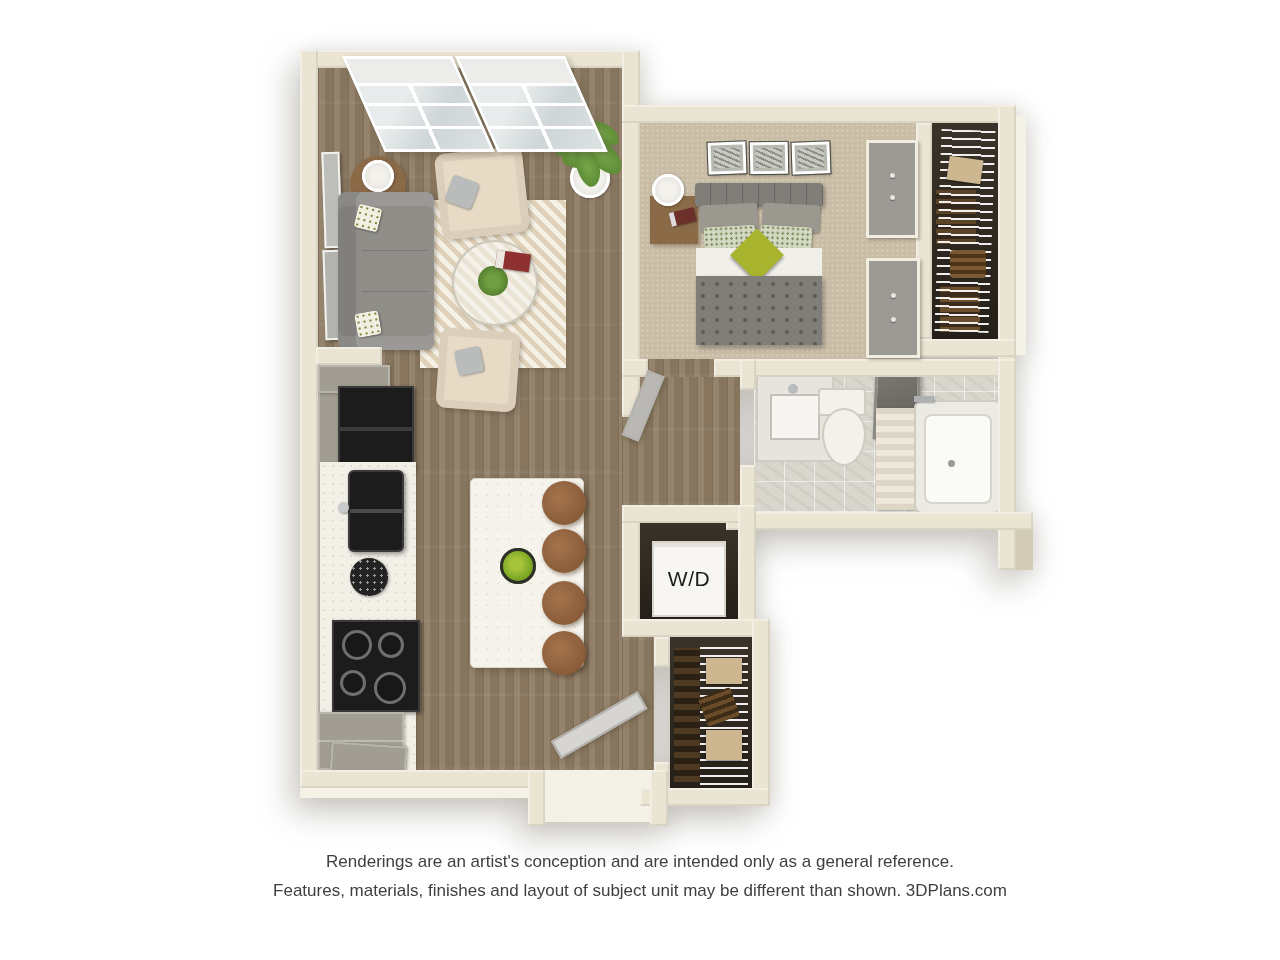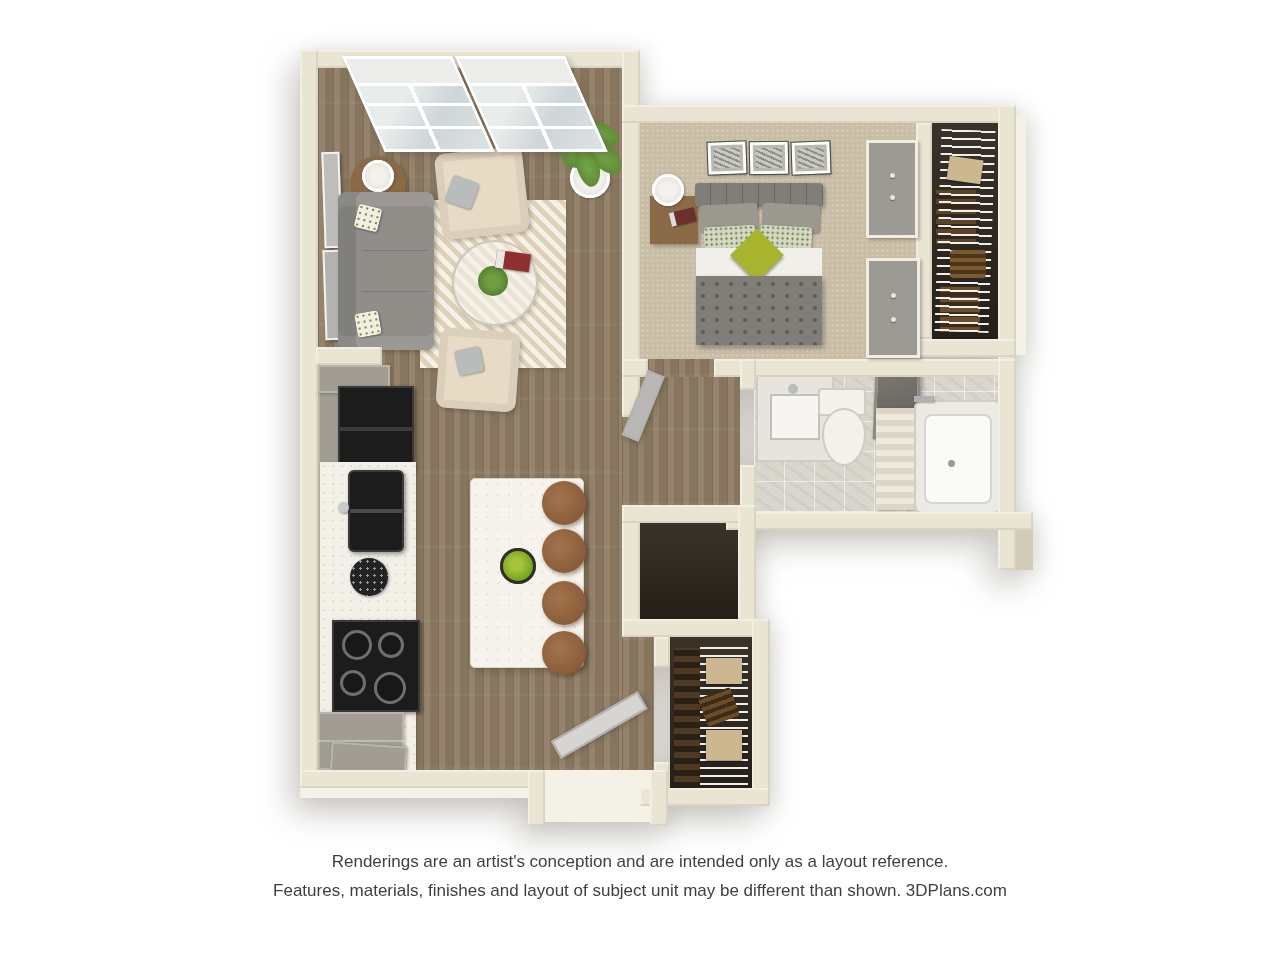--- a/index.html
+++ b/index.html
@@ -208,20 +208,23 @@
   <div class="fur fixture" style="left:568px;top:348px;width:44px;height:24px;border-radius:4px;"></div>
   <div class="fur fixture round" style="left:572px;top:368px;width:40px;height:54px;border-radius:50% 50% 50% 50%/44% 44% 56% 56%;"></div>
   <div class="fur" style="left:624px;top:322px;width:40px;height:72px;background:linear-gradient(160deg,#7d7b74,#5f5d57);border:3px solid #8d8b84;transform:rotate(2deg);box-shadow:2px 2px 4px rgba(0,0,0,.3);"></div>
   <div class="fur" style="left:626px;top:368px;width:40px;height:102px;background:repeating-linear-gradient(180deg,#ddd6c6 0 6px,#efe9dc 6px 12px);box-shadow:1px 1px 3px rgba(0,0,0,.25);"></div>
   <div class="fur fixture" style="left:664px;top:360px;width:84px;height:110px;border-radius:8px;background:#eceae4;">
     <span style="position:absolute;left:8px;top:12px;width:64px;height:86px;background:#fafaf7;border:2px solid #d6d4cb;border-radius:8px;"></span>
     <span style="position:absolute;left:32px;top:58px;width:7px;height:7px;border-radius:50%;background:#9c9a92;"></span>
   </div>
   <div class="fur" style="left:664px;top:356px;width:20px;height:6px;background:#aeb0b1;box-shadow:1px 1px 2px rgba(0,0,0,.3);z-index:7;"></div>
 
+  <div class="wd-box" style="left:402px;top:501px;width:70px;height:72px;">
+    <span>W/D</span>
+  </div>
 
   <div class="wireshelf" style="left:450px;top:605px;width:48px;height:140px;"></div>
   <div class="fur" style="left:424px;top:608px;width:26px;height:134px;background:repeating-linear-gradient(0deg,#4e3a22 0 6px,#2a2014 6px 12px);z-index:3;"></div>
   <div class="tanbox" style="left:456px;top:618px;width:36px;height:26px;"></div>
   <div class="tanbox" style="left:456px;top:690px;width:36px;height:30px;"></div>
   <div class="fur" style="left:452px;top:652px;width:34px;height:30px;background:repeating-linear-gradient(0deg,#6b4c28 0 4px,#3f2c16 4px 8px);transform:rotate(-20deg);border-radius:3px;z-index:5;"></div>
 
   <div class="door" style="left:306px;top:700px;width:96px;height:16px;transform:rotate(-30deg);transform-origin:left center;"></div>
 
   <div class="wall" style="left:50px;top:10px;width:340px;height:18px;"></div>
@@ -261,15 +264,15 @@
   <div class="window" style="left:205px;top:16px;width:104px;height:90px;">
     <span class="shade"></span>
     <span class="panes"></span>
   </div>
 
   <div class="door" style="left:398px;top:330px;width:14px;height:66px;transform:rotate(22deg);transform-origin:top left;background:#b9b8b4;"></div>
 
 </div>
 
 <div class="footer">
-  <div class="l1">Renderings are an artist's conception and are intended only as a layout reference.</div>
+  <div class="l1">Renderings are an artist's conception and are intended only as a general reference.</div>
   <div class="l2">Features, materials, finishes and layout of subject unit may be different than shown. 3DPlans.com</div>
 </div>
 
 </body></html>

